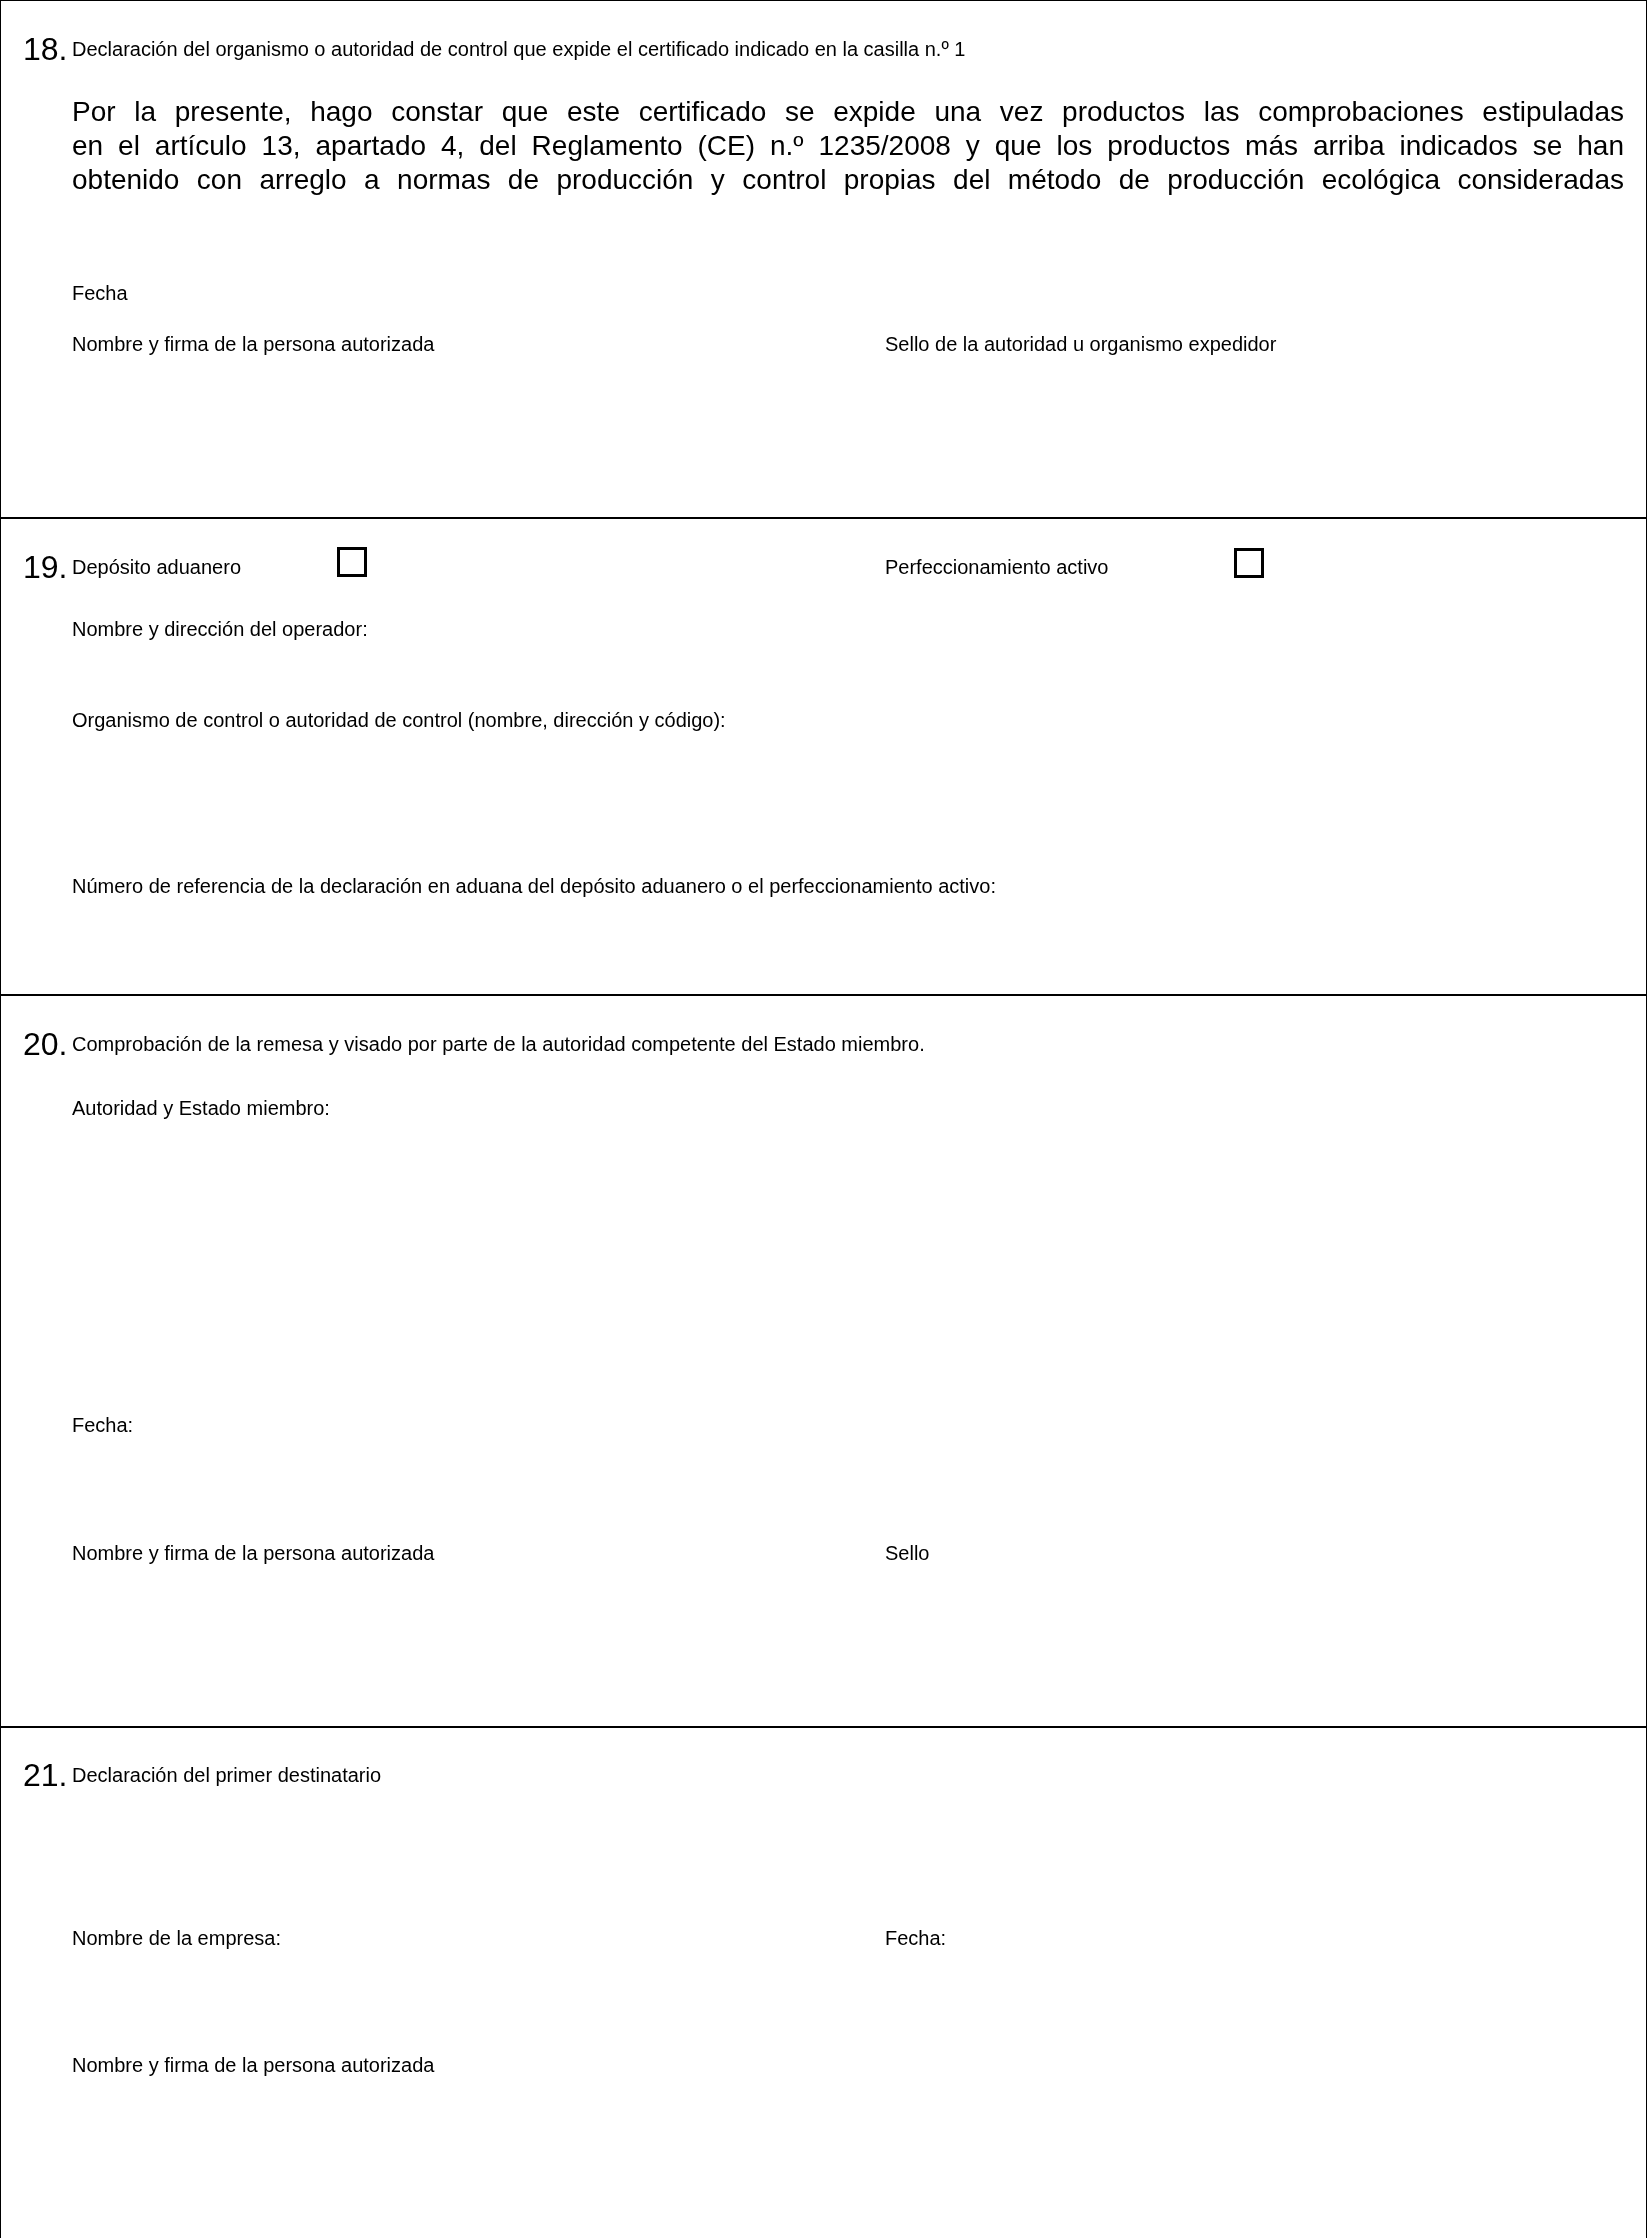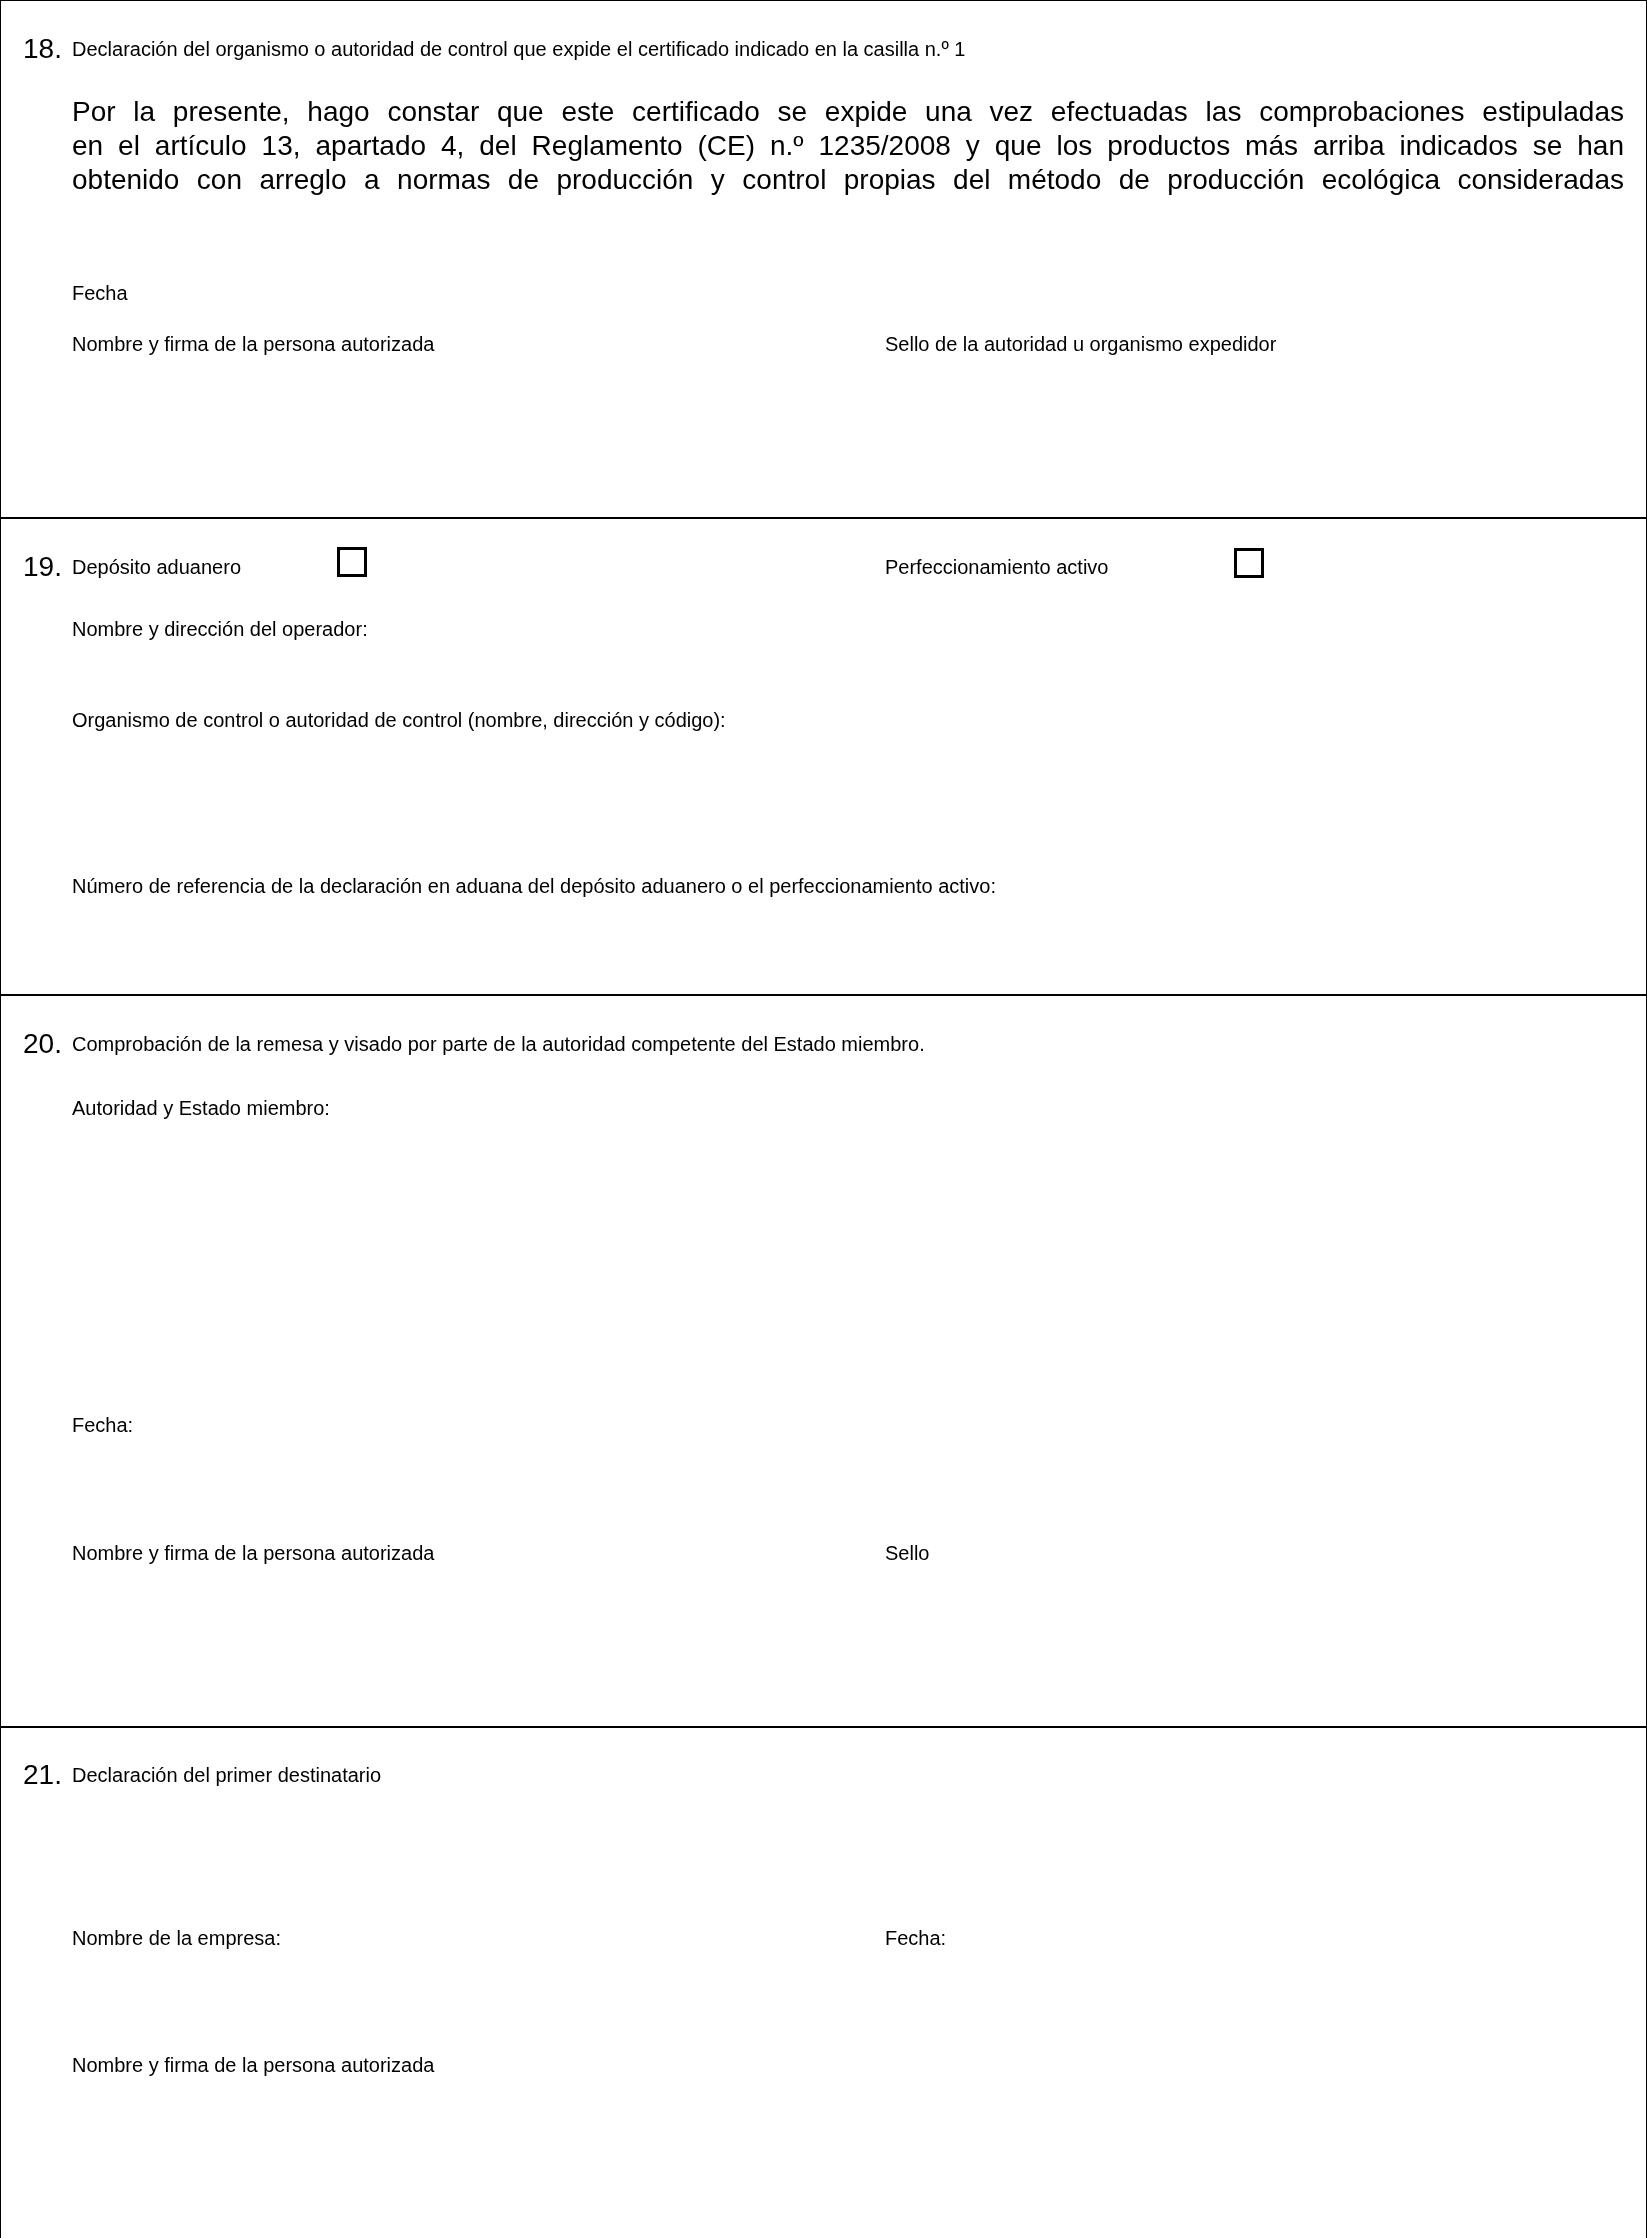--- a/index.html
+++ b/index.html
@@ -2,37 +2,37 @@
 <html style="font-size:10.3px"><head>
 <meta charset="utf-8">
 <style>
   html, body { margin: 0; padding: 0; background: #ffffff; }
   body { width: 1647px; height: 2239px; position: relative; overflow: hidden;
          font-family: "Liberation Sans", sans-serif; color: #000000; }
   .frame { position: absolute; left: 0; top: 0; width: 1647px; height: 2239px;
            box-sizing: border-box; border: 1.9px solid #000; border-right-width: 1.9px; }
   .divider { position: absolute; left: 0; width: 1647px; height: 1.9px; background: #000; }
   .t { position: absolute; font-size: 20px; line-height: 34px; white-space: nowrap; }
-  .num { position: absolute; font-size: 28px; line-height: 34px; left: 23px; }
+  .num { position: absolute; font-size: 32px; line-height: 34px; left: 23px; }
   .para { position: absolute; left: 72px; width: 1552px; font-size: 28px; }
   .para .ln { display: block; height: 35px; line-height: 34px; text-align: justify; text-align-last: justify; white-space: nowrap; }
   .para .ln.last { text-align-last: left; }
   .para18 .ln { height: 34px; }
   .cb { position: absolute; width: 30px; height: 30px; box-sizing: border-box; border: 3.2px solid #000; background: #fff; }
 </style>
 </head>
 <body>
 
 <div class="frame"></div>
 
 <div>
   <span class="num" style="top:32px;">18.</span>
   <span class="t" style="left:72px; top:32px;">Declaración del organismo o autoridad de control que expide el certificado indicado en la casilla n.º 1</span>
   <div class="para para18" style="top:95px;">
-    <span class="ln">Por la presente, hago constar que este certificado se expide una vez efectuadas las comprobaciones estipuladas</span>
+    <span class="ln">Por la presente, hago constar que este certificado se expide una vez productos las comprobaciones estipuladas</span>
     <span class="ln">en el artículo 13, apartado 4, del Reglamento (CE) n.º 1235/2008 y que los productos más arriba indicados se han</span>
     <span class="ln">obtenido con arreglo a normas de producción y control propias del método de producción ecológica consideradas</span>
   </div>
   <span class="t" style="left:72px; top:276px;">Fecha</span>
   <span class="t" style="left:72px; top:327px;">Nombre y firma de la persona autorizada</span>
   <span class="t" style="left:885px; top:327px;">Sello de la autoridad u organismo expedidor</span>
 </div>
 
 <div class="divider" style="top:517px;"></div>
 

